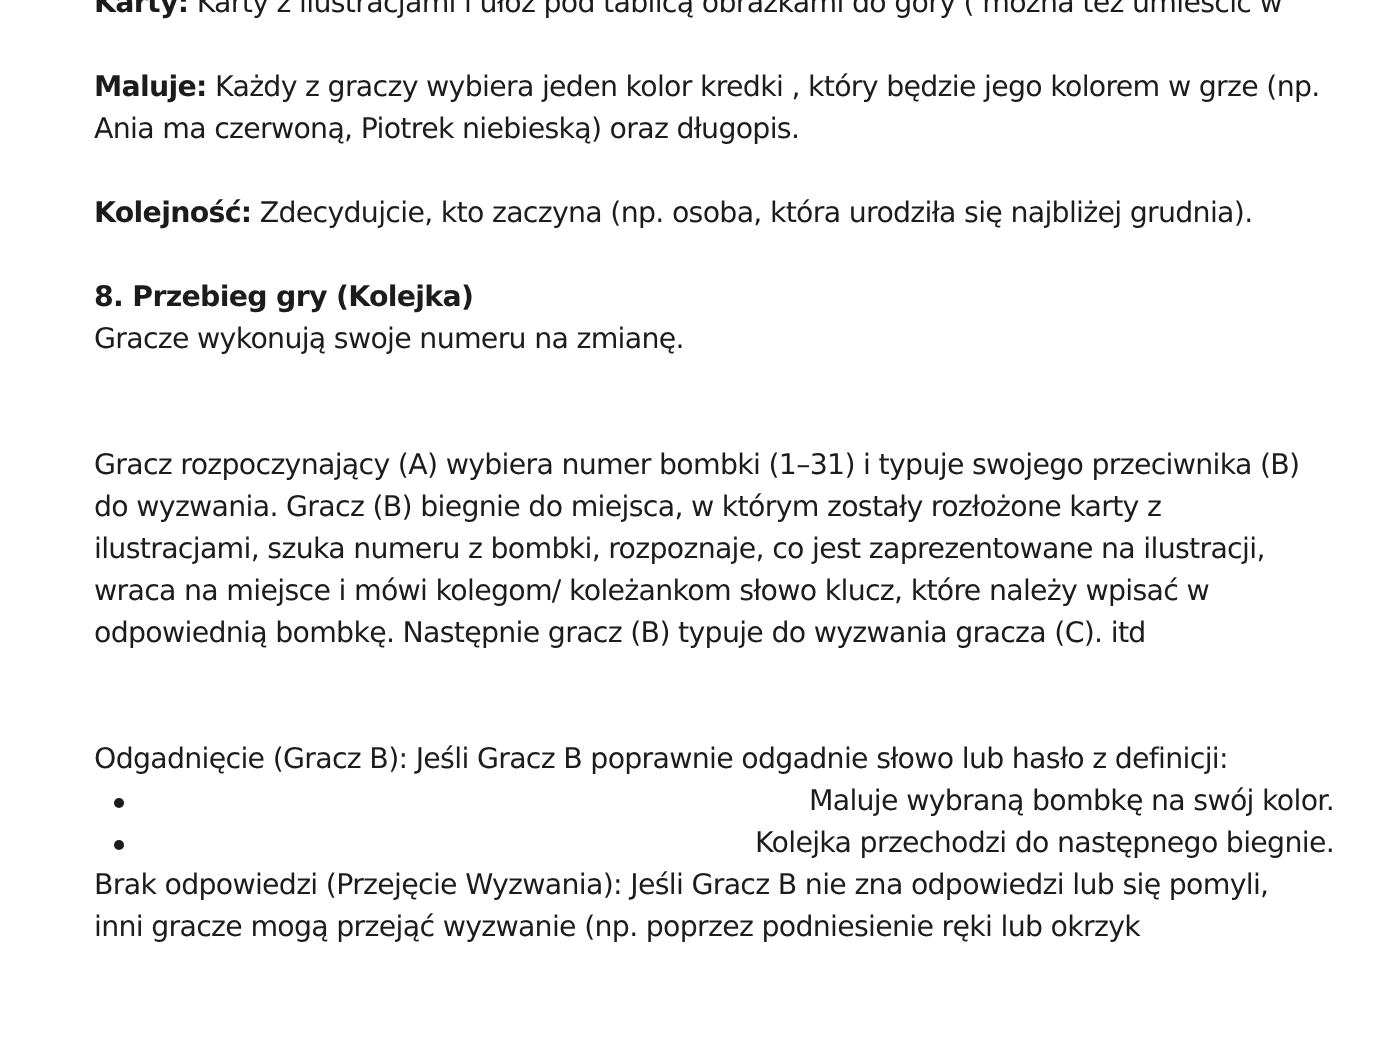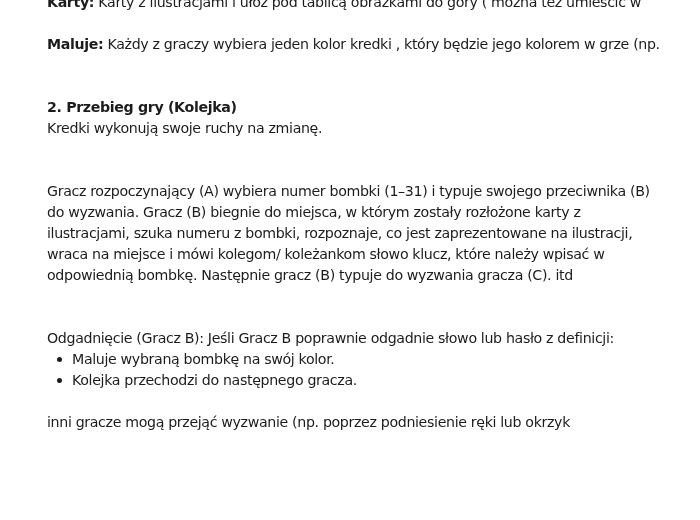--- a/index.html
+++ b/index.html
@@ -24,20 +24,21 @@
       line-height: 21px;
       letter-spacing: -0.35px;
     }
     .para { margin: 0; }
     .gap { height: 21px; }
     .b { font-weight: bold; }
     ul.bullets {
       margin: 0;
       padding: 0 0 0 25px;
       list-style: none;
+      text-align: right;
     }
     ul.bullets li {
       position: relative;
       padding-left: 0;
     }
     ul.bullets li::before {
       content: "";
       position: absolute;
       left: -15px;
       top: 8px;
@@ -49,42 +50,43 @@
   </style>
 </head>
 <body>
 
 <div class="doc">
 
   <p class="para"><span class="b">Karty:</span><span> Karty z ilustracjami i ułóż pod tablicą obrazkami do góry ( można też umieścić w</span><br></p>
 
   <div class="gap"></div>
 
-  <p class="para"><span class="b">Maluje:</span><span> Każdy z graczy wybiera jeden kolor kredki , który będzie jego kolorem w grze (np.</span><br></p>
+  <p class="para"><span class="b">Maluje:</span><span> Każdy z graczy wybiera jeden kolor kredki , który będzie jego kolorem w grze (np.</span><br><span>Ania ma czerwoną, Piotrek niebieską) oraz długopis.</span></p>
 
   <div class="gap"></div>
 
+  <p class="para"><span class="b">Kolejność:</span><span> Zdecydujcie, kto zaczyna (np. osoba, która urodziła się najbliżej grudnia).</span></p>
 
   <div class="gap"></div>
 
-  <p class="para b">2. Przebieg gry (Kolejka)</p>
-  <p class="para">Kredki wykonują swoje ruchy na zmianę.</p>
+  <p class="para b">8. Przebieg gry (Kolejka)</p>
+  <p class="para">Gracze wykonują swoje numeru na zmianę.</p>
 
   <div class="gap"></div>
 
 
   <div class="gap"></div>
 
   <p class="para"><span>Gracz rozpoczynający (A) wybiera numer bombki (1–31) i typuje swojego przeciwnika (B)</span><br><span>do wyzwania. Gracz (B) biegnie do miejsca, w którym zostały rozłożone karty z</span><br><span>ilustracjami, szuka numeru z bombki, rozpoznaje, co jest zaprezentowane na ilustracji,</span><br><span>wraca na miejsce i mówi kolegom/ koleżankom słowo klucz, które należy wpisać w</span><br><span>odpowiednią bombkę. Następnie gracz (B) typuje do wyzwania gracza (C). itd</span></p>
 
   <div class="gap"></div>
 
 
   <div class="gap"></div>
 
   <p class="para">Odgadnięcie (Gracz B): Jeśli Gracz B poprawnie odgadnie słowo lub hasło z definicji:</p>
   <ul class="bullets">
     <li>Maluje wybraną bombkę na swój kolor.</li>
-    <li>Kolejka przechodzi do następnego gracza.</li>
+    <li>Kolejka przechodzi do następnego biegnie.</li>
   </ul>
-  <p class="para"><br><span>inni gracze mogą przejąć wyzwanie (np. poprzez podniesienie ręki lub okrzyk</span><br></p>
+  <p class="para"><span>Brak odpowiedzi (Przejęcie Wyzwania): Jeśli Gracz B nie zna odpowiedzi lub się pomyli,</span><br><span>inni gracze mogą przejąć wyzwanie (np. poprzez podniesienie ręki lub okrzyk</span><br></p>
 
 </div>
 
 </body></html>

